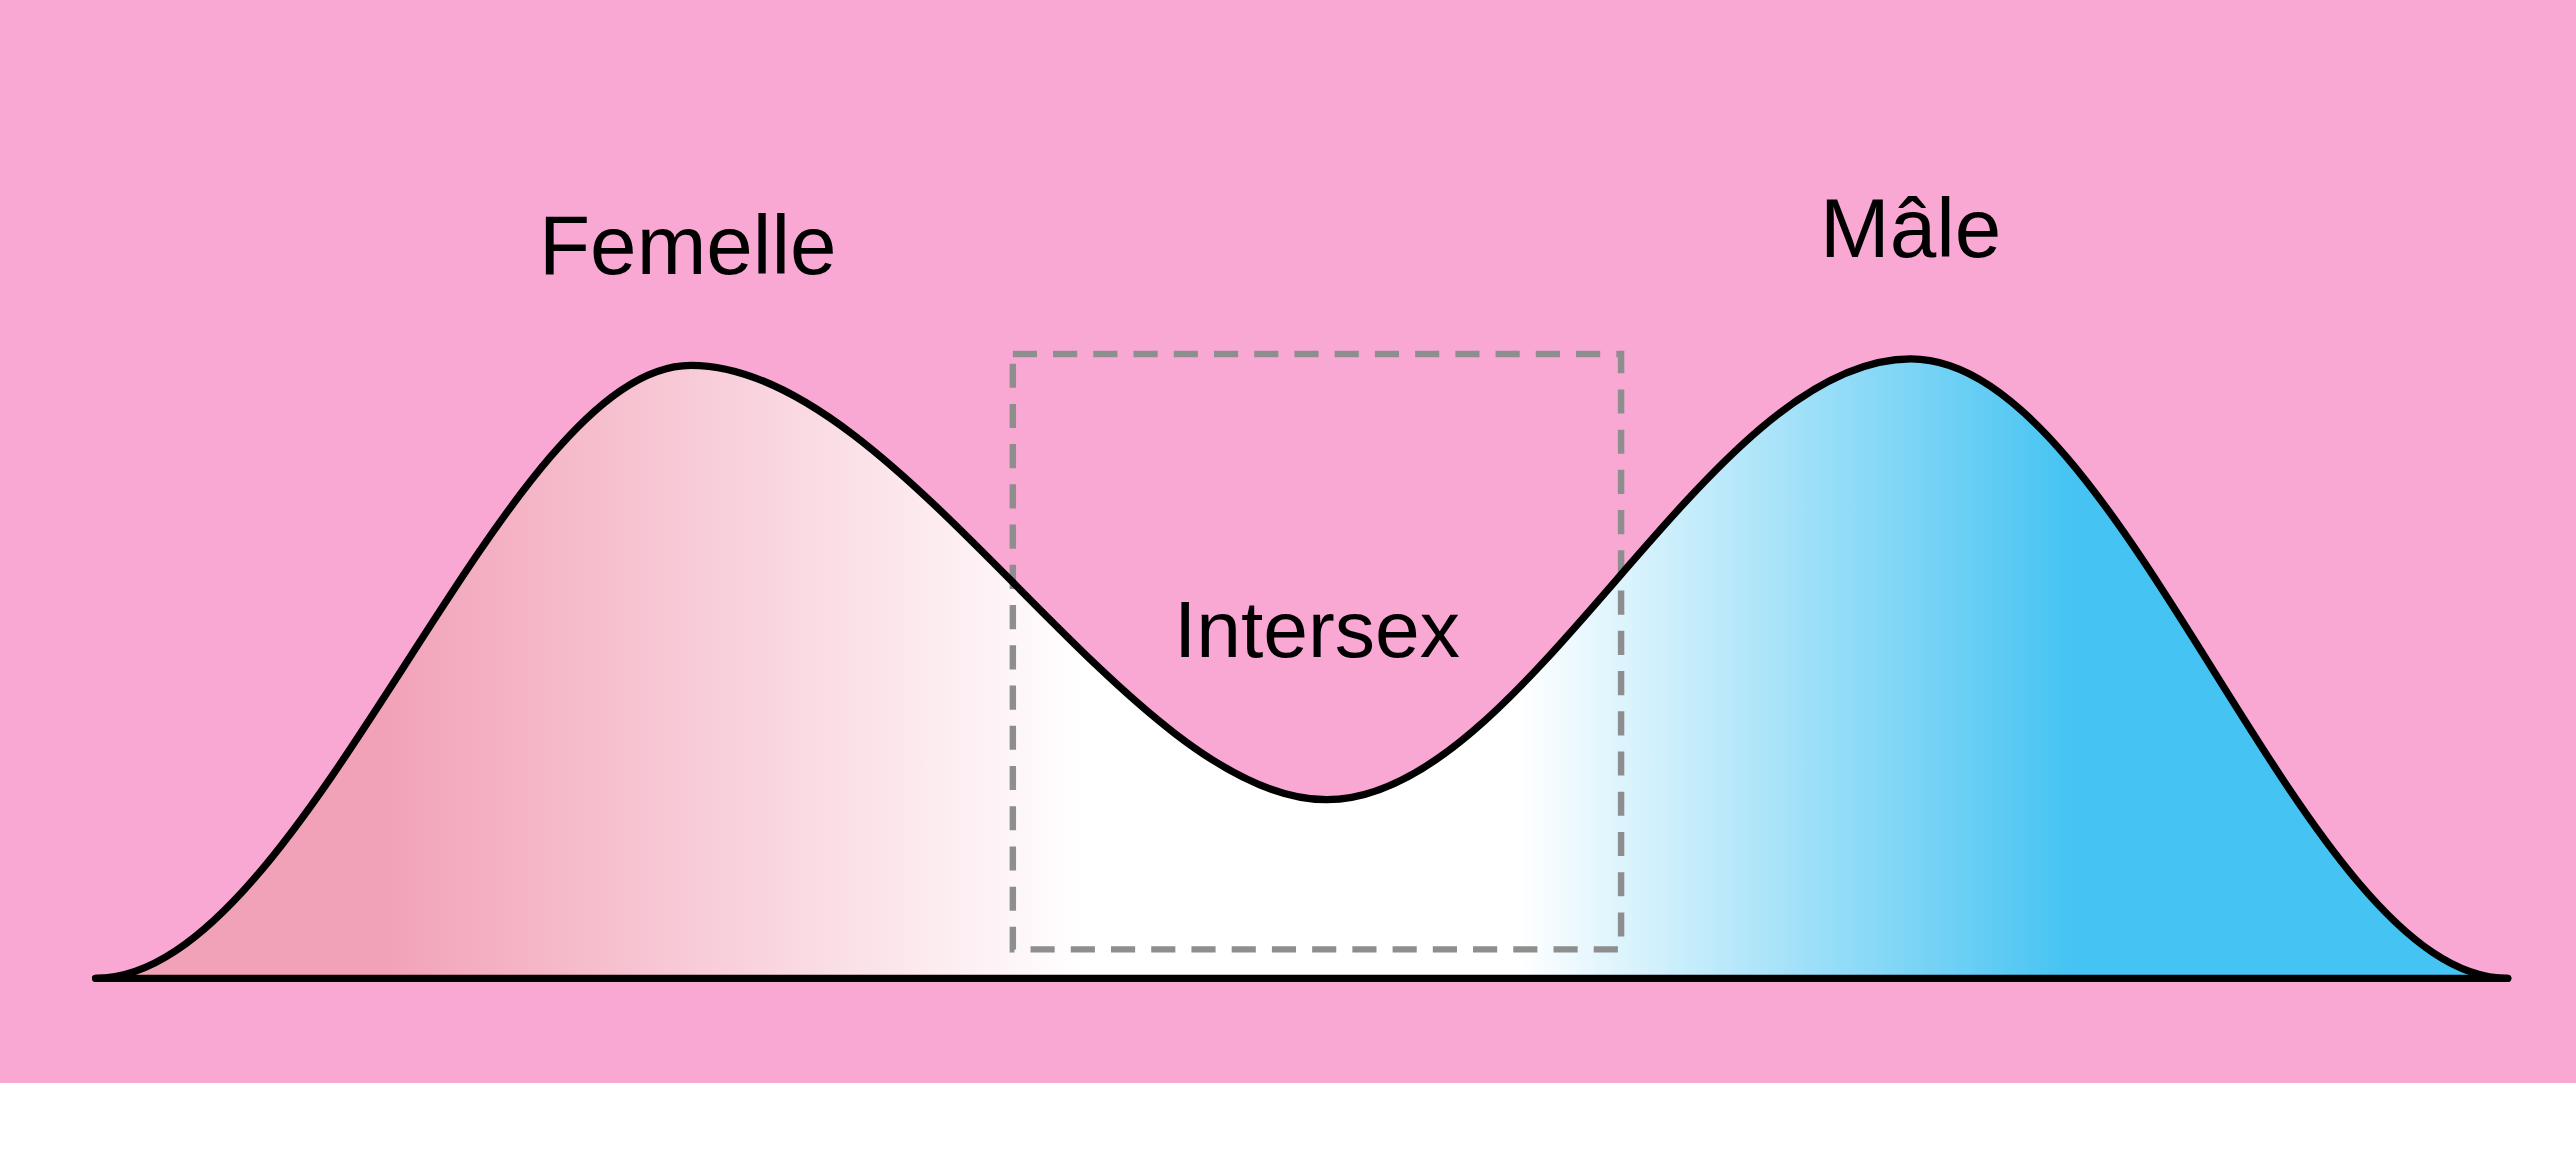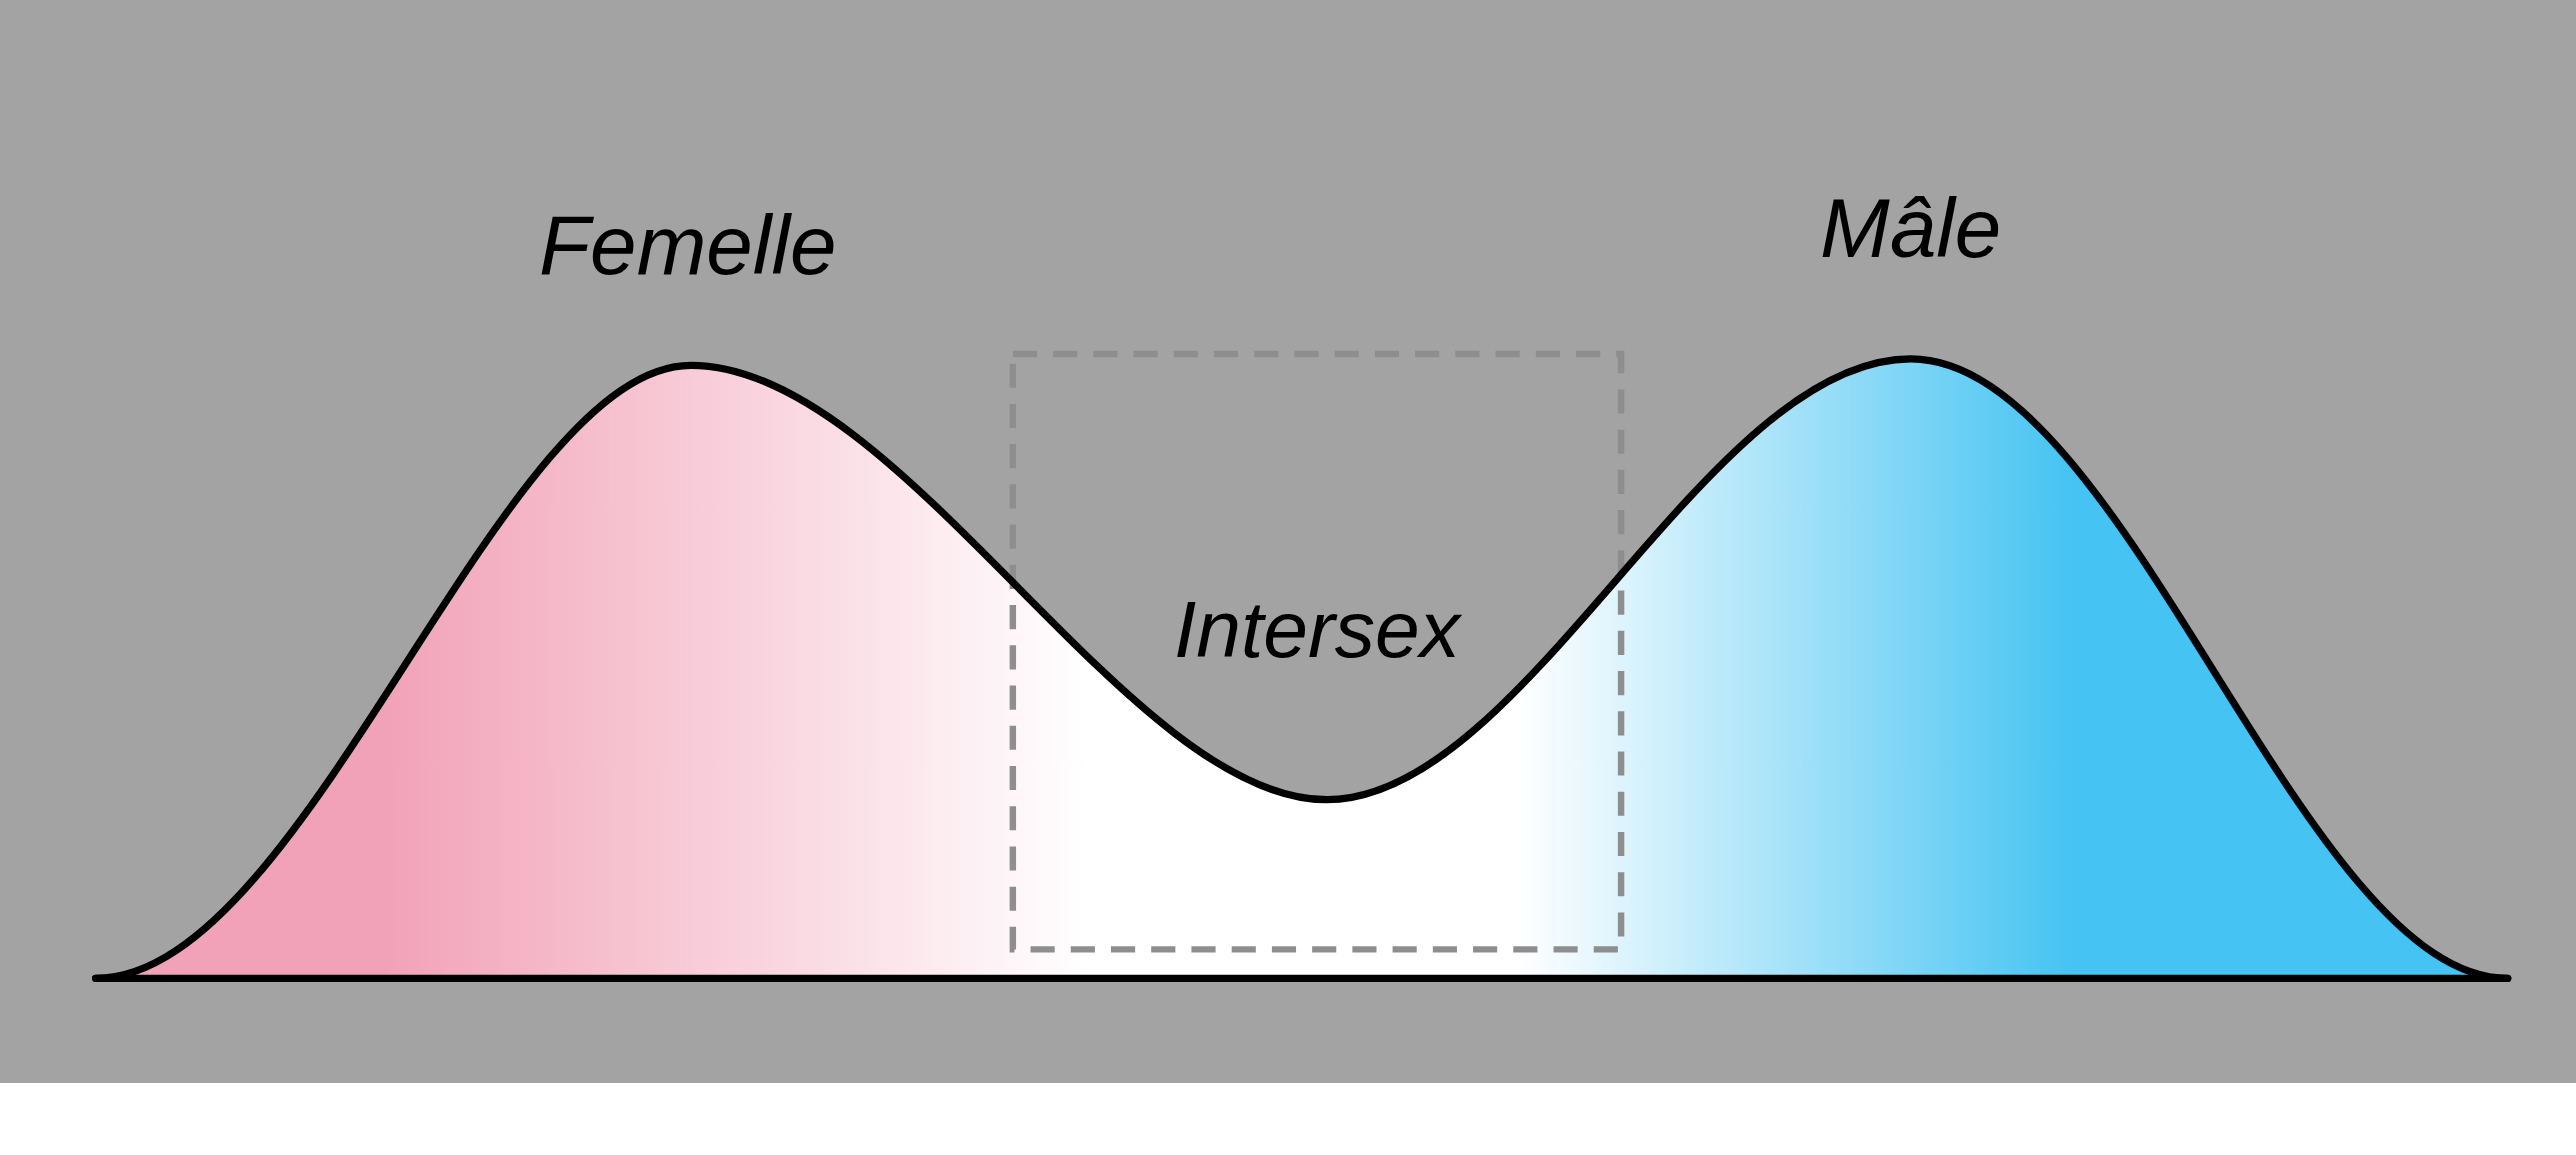--- a/index.html
+++ b/index.html
@@ -5,23 +5,22 @@
   html, body {
     margin: 0;
     padding: 0;
     background: #ffffff;
     font-family: "Liberation Sans", sans-serif;
   }
   .diagram-wrap {
     width: 100vw;
     aspect-ratio: 5333 / 2242;
     display: block;
-    background: #a3a3a3;
+    background: #f9a8d4;
     overflow: hidden;
-    font-style: italic;
   }
   .diagram-wrap svg {
     display: block;
     width: 100%;
     height: 100%;
   }
   .peak-label {
     font-family: "Liberation Sans", sans-serif;
     font-size: 52px;
     font-weight: 400;

